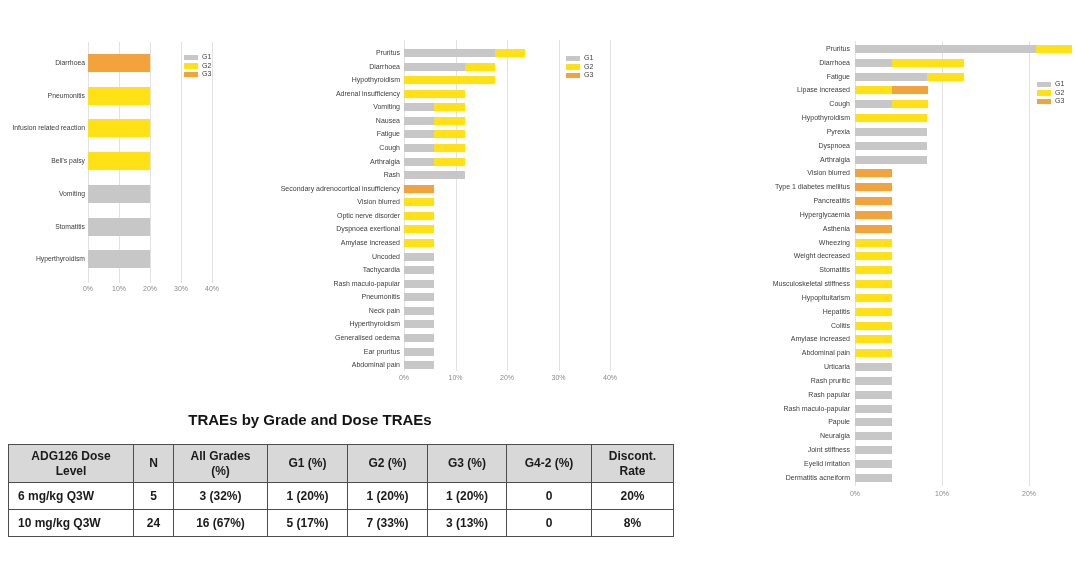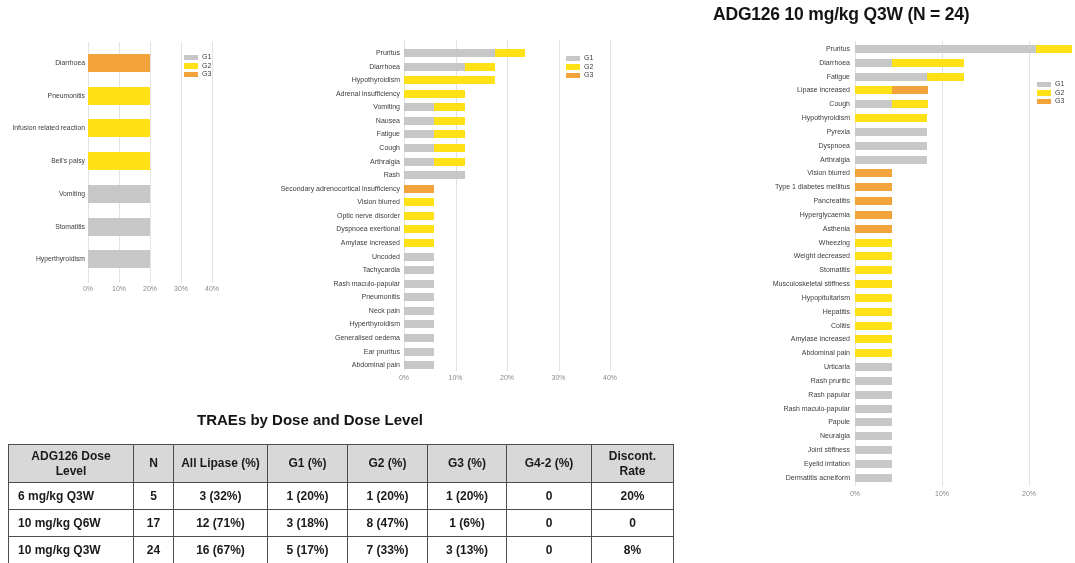--- a/index.html
+++ b/index.html
@@ -42,21 +42,20 @@
     text-align:center;vertical-align:middle;padding:1px 6px;line-height:1.25;
   }
   #traes-table th{background:#d8d8d8;height:35px;}
   #traes-table td{background:#ffffff;height:24px;}
   #traes-table td.first{text-align:left;padding-left:9px;}
 </style>
 </head>
 <body>
 
 <div id="canvas">
-  <div id="title3" class="chart-title">ADG126 10 mg/kg Q3W (N = 24)</div>
 
   <div id="plot1" class="layer">
       <div class="gridline" style="left: 88px; top: 42px; height: 241px;"></div>
       <div class="xtick" style="left: 71px; top: 285px;">0%</div>
       <div class="gridline" style="left: 119px; top: 42px; height: 241px;"></div>
       <div class="xtick" style="left: 102px; top: 285px;">10%</div>
       <div class="gridline" style="left: 150px; top: 42px; height: 241px;"></div>
       <div class="xtick" style="left: 133px; top: 285px;">20%</div>
       <div class="gridline" style="left: 181px; top: 42px; height: 241px;"></div>
       <div class="xtick" style="left: 164px; top: 285px;">30%</div>
@@ -257,66 +256,56 @@
           <div class="legend-swatch" style="background: rgb(255, 225, 21);"></div>
           <div class="legend-label">G2</div>
         </div>
         <div class="legend-row">
           <div class="legend-swatch" style="background: rgb(242, 163, 60);"></div>
           <div class="legend-label">G3</div>
         </div>
       </div>
     </div>
 
-  <div id="table-title">TRAEs by Dose and Dose Level</div>
+  <div id="table-title">TRAEs by Grade and Dose TRAEs</div>
   <table id="traes-table">
       <colgroup>
         <col style="width: 125px;">
         <col style="width: 40px;">
         <col style="width: 94px;">
         <col style="width: 80px;">
         <col style="width: 80px;">
         <col style="width: 79px;">
         <col style="width: 85px;">
         <col style="width: 82px;">
       </colgroup>
       <thead>
         <tr>
           <th>ADG126 Dose Level</th>
           <th>N</th>
-          <th>All Lipase (%)</th>
+          <th>All Grades (%)</th>
           <th>G1 (%)</th>
           <th>G2 (%)</th>
           <th>G3 (%)</th>
           <th>G4-2 (%)</th>
           <th>Discont. Rate</th>
         </tr>
       </thead>
       <tbody>
         <tr>
           <td class="first">6 mg/kg Q3W</td>
           <td>5</td>
           <td>3 (32%)</td>
           <td>1 (20%)</td>
           <td>1 (20%)</td>
           <td>1 (20%)</td>
           <td>0</td>
           <td>20%</td>
         </tr>
         <tr>
-          <td class="first">10 mg/kg Q6W</td>
-          <td>17</td>
-          <td>12 (71%)</td>
-          <td>3 (18%)</td>
-          <td>8 (47%)</td>
-          <td>1 (6%)</td>
-          <td>0</td>
-          <td>0</td>
-        </tr>
-        <tr>
           <td class="first">10 mg/kg Q3W</td>
           <td>24</td>
           <td>16 (67%)</td>
           <td>5 (17%)</td>
           <td>7 (33%)</td>
           <td>3 (13%)</td>
           <td>0</td>
           <td>8%</td>
         </tr>
       </tbody>

